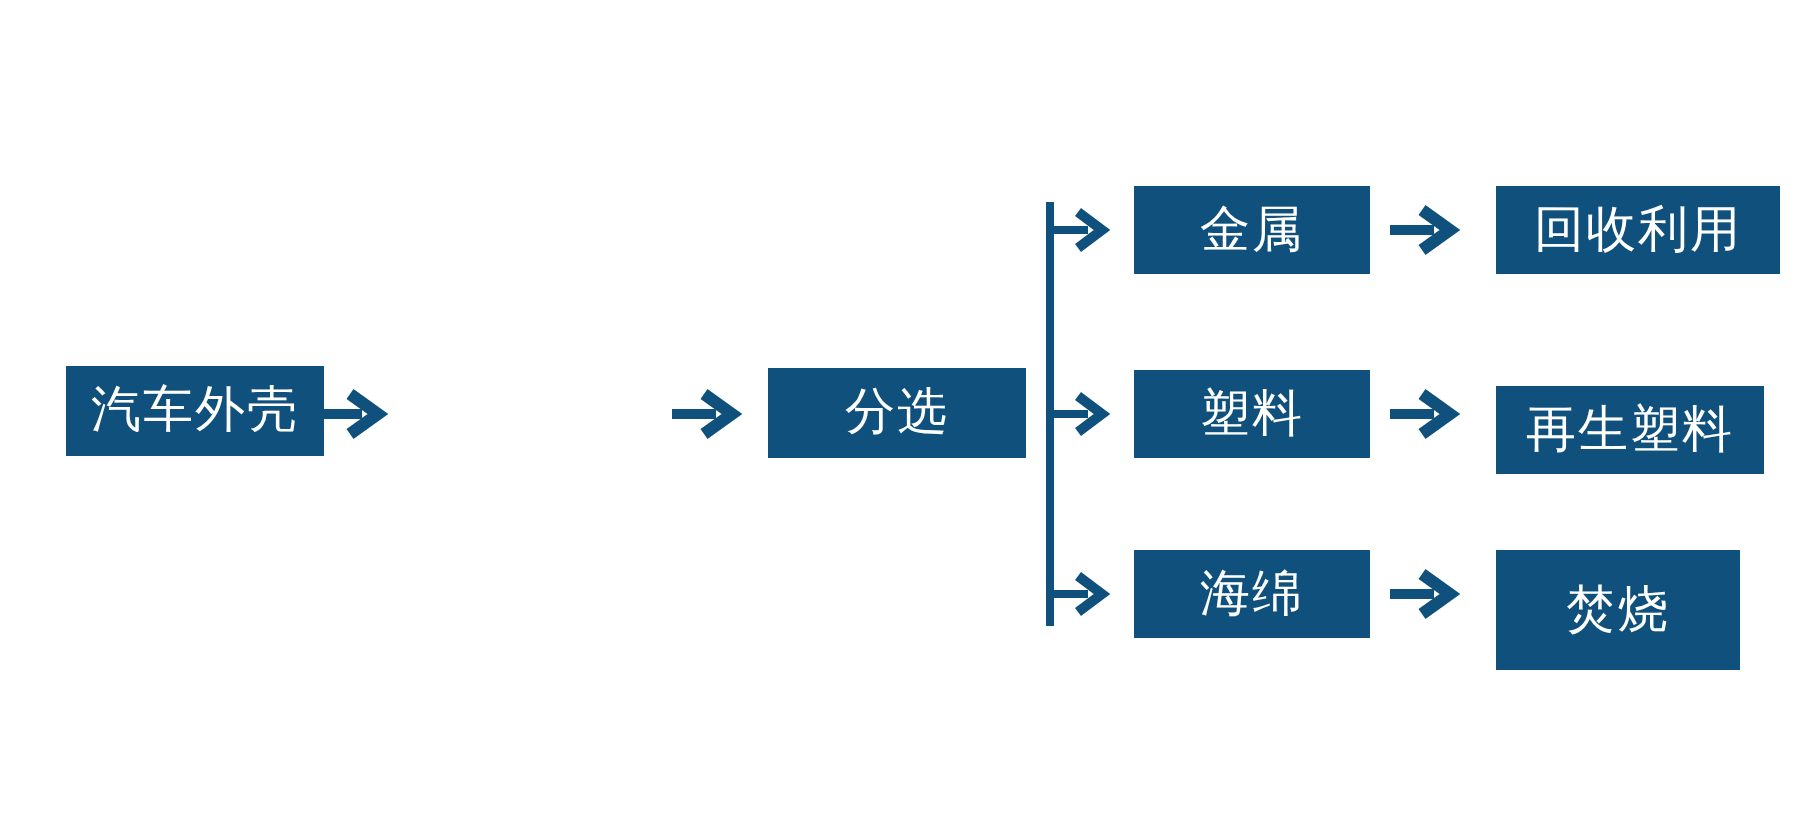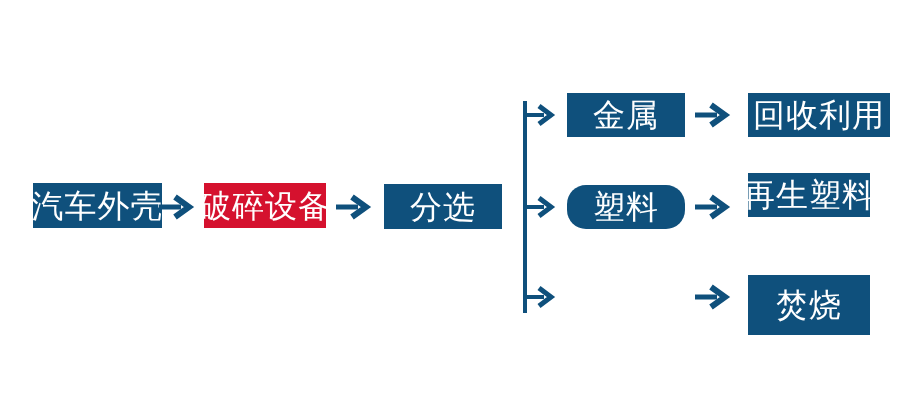--- a/index.html
+++ b/index.html
@@ -17,71 +17,70 @@
     height: 411px;
     background: var(--page-bg);
     overflow: hidden;
   }
   .node {
     position: absolute;
     display: flex;
     align-items: center;
     justify-content: center;
     color: var(--text-white);
-    font-size: 32px;
+    font-size: 25px;
     letter-spacing: 1px;
     line-height: 1;
     white-space: nowrap;
   }
   .node.blue { background: var(--primary-blue); }
   .node.red  { background: var(--accent-red); }
   svg.arrow { position: absolute; overflow: visible; }
   svg.arrow line, svg.arrow polyline {
     stroke: var(--primary-blue);
     fill: none;
   }
   .connector-line {
     position: absolute;
     background: var(--primary-blue);
   }
   
   .n-car      { left: 33px;  top: 183px; width: 129px; height: 45px; }
   .a-main-1   { left: 156px; top: 192px; }
   .n-crush    { left: 204px; top: 183px; width: 122px; height: 45px; }
   .a-main-2   { left: 333px; top: 192px; }
-  .n-sort     { left: 384px; top: 184px; width: 118px; height: 45px; }
+  .n-sort     { left: 384px; top: 184px; width: 129px; height: 45px; }
   
   .v-line     { left: 523px; top: 101px; width: 4px; height: 212px; }
   
   .a-b1       { left: 526px; top: 100px; }
   .a-b2       { left: 526px; top: 192px; }
   .a-b3       { left: 526px; top: 282px; }
   .n-metal    { left: 567px; top: 93px;  width: 118px; height: 44px; }
-  .n-plastic  { left: 567px; top: 185px; width: 118px; height: 44px; border-radius: 19px; }
+  .n-plastic  { left: 567px; top: 185px; width: 118px; height: 44px; }
   .n-sponge   { left: 567px; top: 275px; width: 118px; height: 44px; }
   .a-r1       { left: 692px; top: 100px; }
   .a-r2       { left: 692px; top: 192px; }
   .a-r3       { left: 692px; top: 282px; }
   .n-recycle  { left: 748px; top: 93px;  width: 142px; height: 44px; }
-  .n-replast  { left: 748px; top: 173px; width: 122px; height: 44px; }
+  .n-replast  { left: 748px; top: 193px; width: 134px; height: 44px; }
   .n-burn     { left: 748px; top: 275px; width: 122px; height: 60px; }
 </style>
 </head>
 <body>
 
 <div class="stage">
 
   <div class="node blue n-car">汽车外壳</div>
 
   <svg class="arrow a-main-1" width="42" height="30" viewBox="0 0 42 30">
     <line x1="3" y1="15" x2="25" y2="15" stroke-width="5"></line>
     <polyline points="19,5 33,15 19,25" stroke-width="6"></polyline>
   </svg>
 
-  <div class="node red n-crush">破碎设备</div>
 
   <svg class="arrow a-main-2" width="42" height="30" viewBox="0 0 42 30">
     <line x1="3" y1="15" x2="25" y2="15" stroke-width="5"></line>
     <polyline points="19,5 33,15 19,25" stroke-width="6"></polyline>
   </svg>
 
   <div class="node blue n-sort">分选</div>
 
   <div class="connector-line v-line"></div>
 
@@ -104,19 +103,20 @@
   <svg class="arrow a-r2" width="42" height="30" viewBox="0 0 42 30">
     <line x1="3" y1="15" x2="25" y2="15" stroke-width="5"></line>
     <polyline points="19,5 33,15 19,25" stroke-width="6"></polyline>
   </svg>
   <div class="node blue n-replast">再生塑料</div>
 
   <svg class="arrow a-b3" width="30" height="30" viewBox="0 0 30 30">
     <line x1="0" y1="15" x2="18" y2="15" stroke-width="4"></line>
     <polyline points="13,6 25,15 13,24" stroke-width="5"></polyline>
   </svg>
+  <div class="node blue n-sponge">海绵</div>
   <svg class="arrow a-r3" width="42" height="30" viewBox="0 0 42 30">
     <line x1="3" y1="15" x2="25" y2="15" stroke-width="5"></line>
     <polyline points="19,5 33,15 19,25" stroke-width="6"></polyline>
   </svg>
   <div class="node blue n-burn">焚烧</div>
 
 </div>
 
 </body></html>

